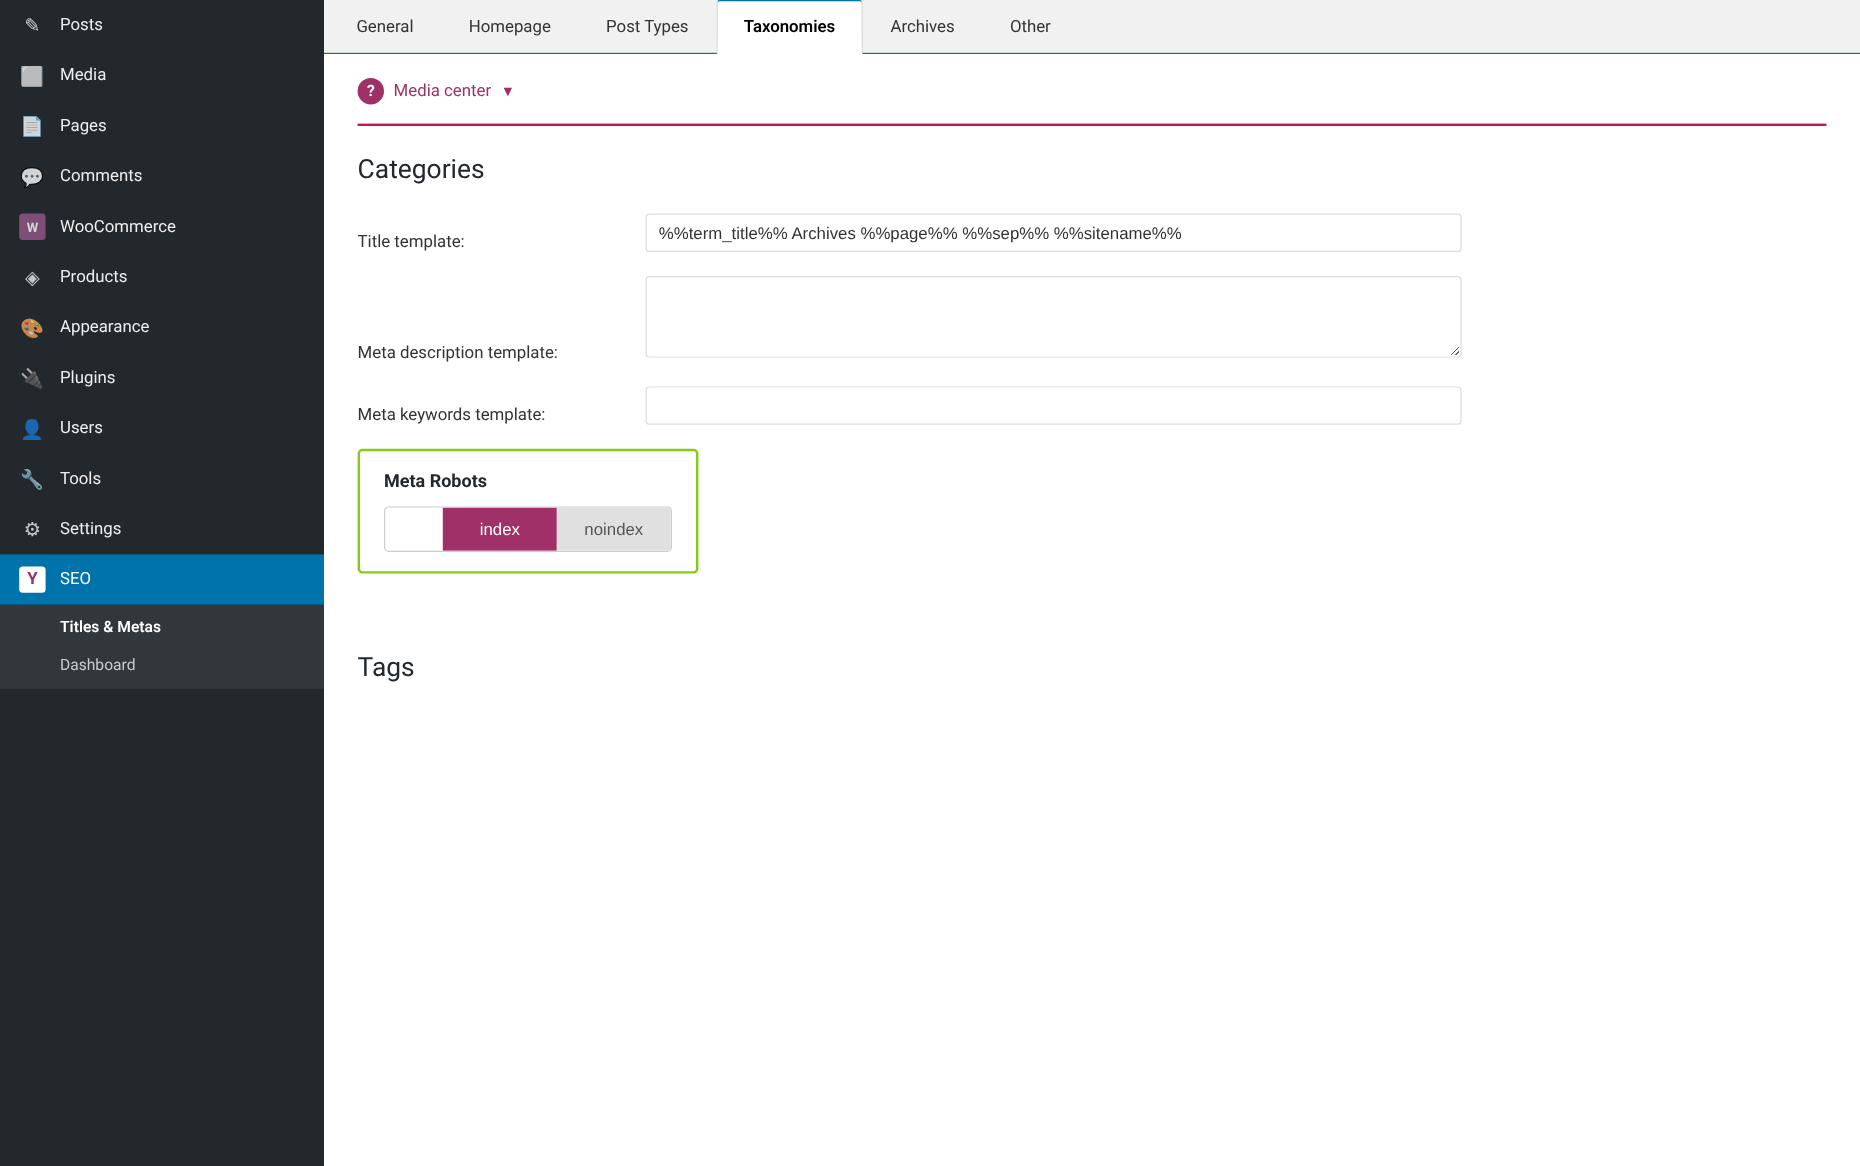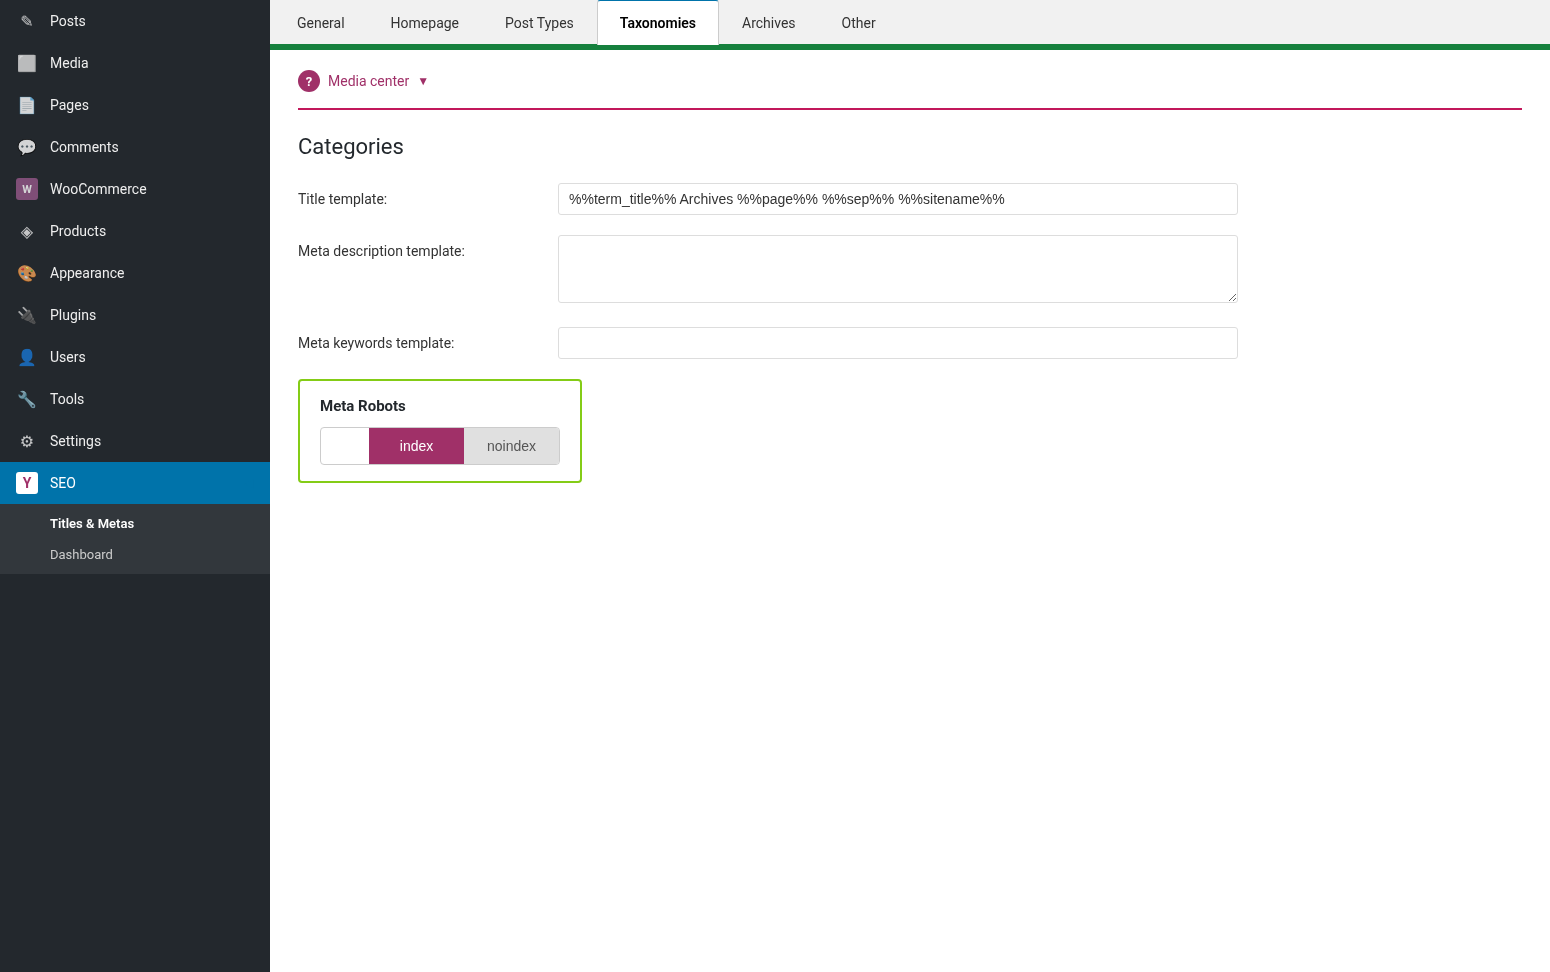--- a/index.html
+++ b/index.html
@@ -68,21 +68,21 @@
       flex-direction: column;
       height: 100%;
       overflow-y: auto;
       background: #f1f1f1;
     }
 
     
     .tabs {
       display: flex;
       background: #f1f1f1;
-      border-bottom: 6px solid #15803d;
+      border-bottom: 1px solid #15803d;
       padding: 0 4px;
     }
     .tab {
       padding: 14px 22px;
       font-size: 14px;
       cursor: pointer;
       border: 1px solid transparent;
       border-bottom: none;
       margin-bottom: -1px;
       background: transparent;
@@ -135,23 +135,22 @@
     
     .section-title {
       font-size: 22px;
       font-weight: 400;
       color: #23282d;
       margin-bottom: 24px;
     }
 
     .field-row {
       display: flex;
-      align-items: flex-start;
+      align-items: flex-end;
       margin-bottom: 20px;
-      gap: 20px;
     }
     .field-label {
       width: 240px;
       flex-shrink: 0;
       font-size: 14px;
       color: #333;
       padding-top: 8px;
     }
     .field-input {
       flex: 1;
@@ -346,15 +345,16 @@
       <div class="toggle-section-title">Meta Robots</div>
       <div class="toggle-group">
         <button class="toggle-btn active">index</button>
         <button class="toggle-btn">noindex</button>
       </div>
     </div>
 
     
 
     
+    <h2 class="tags-title">Tags</h2>
 
   </div>
 </div>
 
 </body></html>

